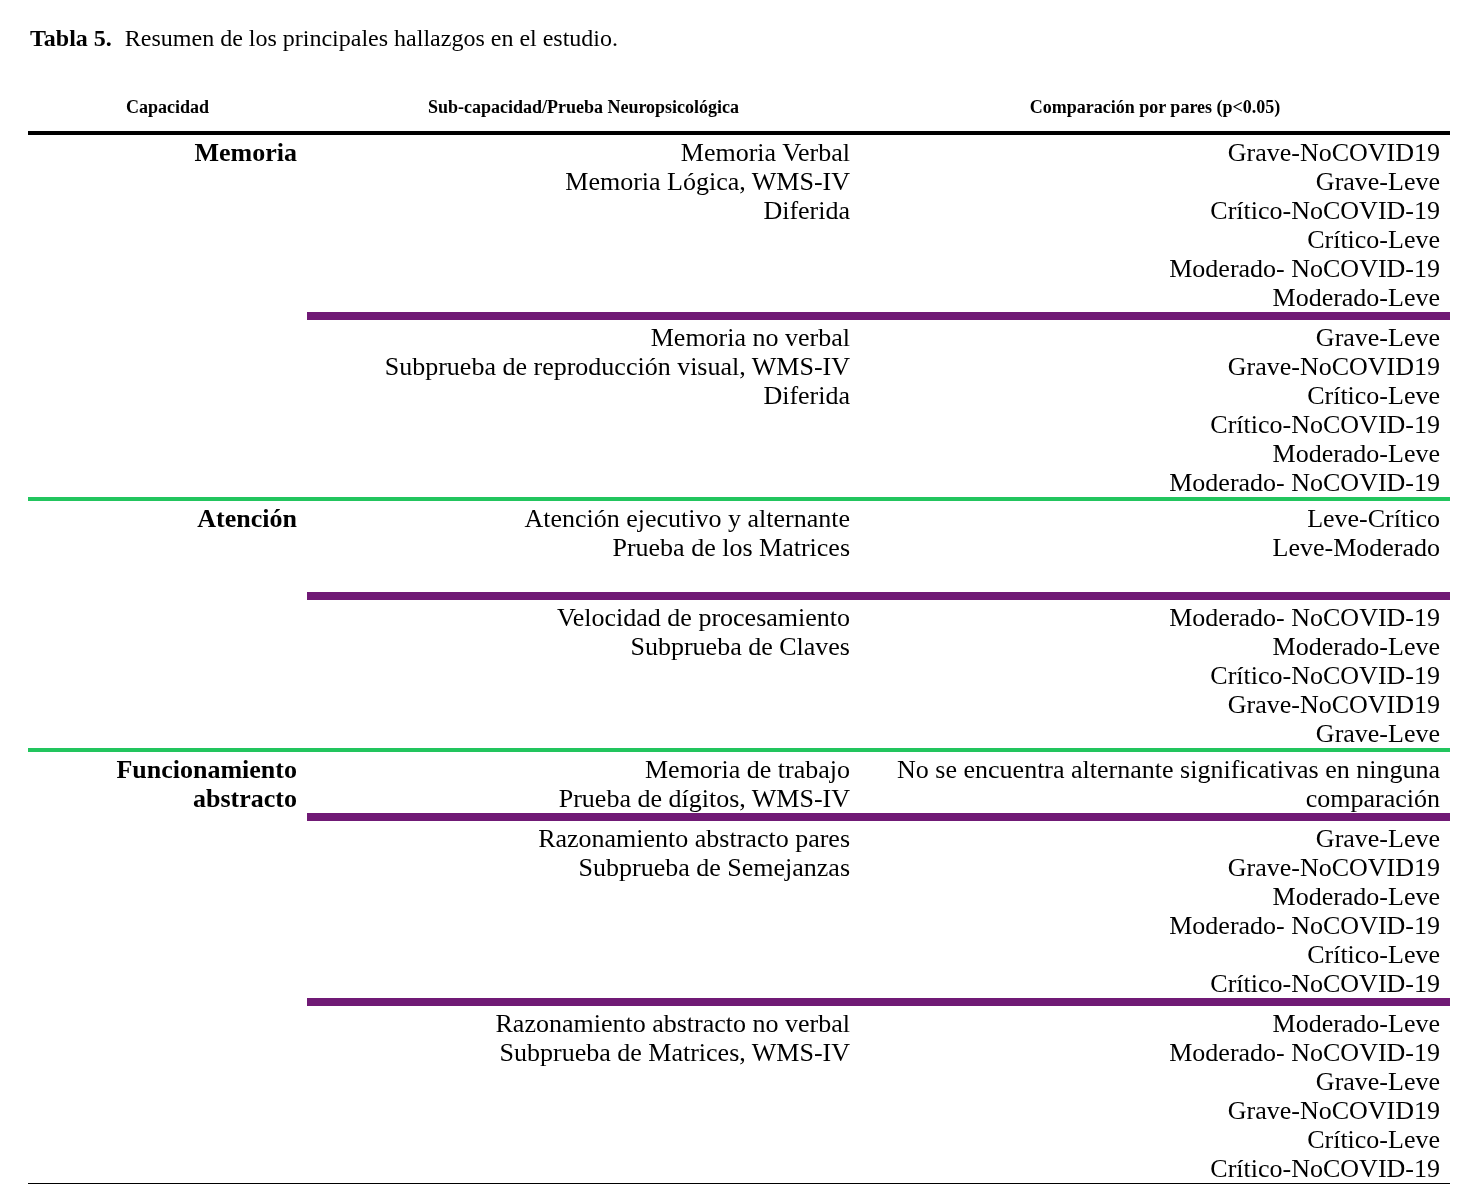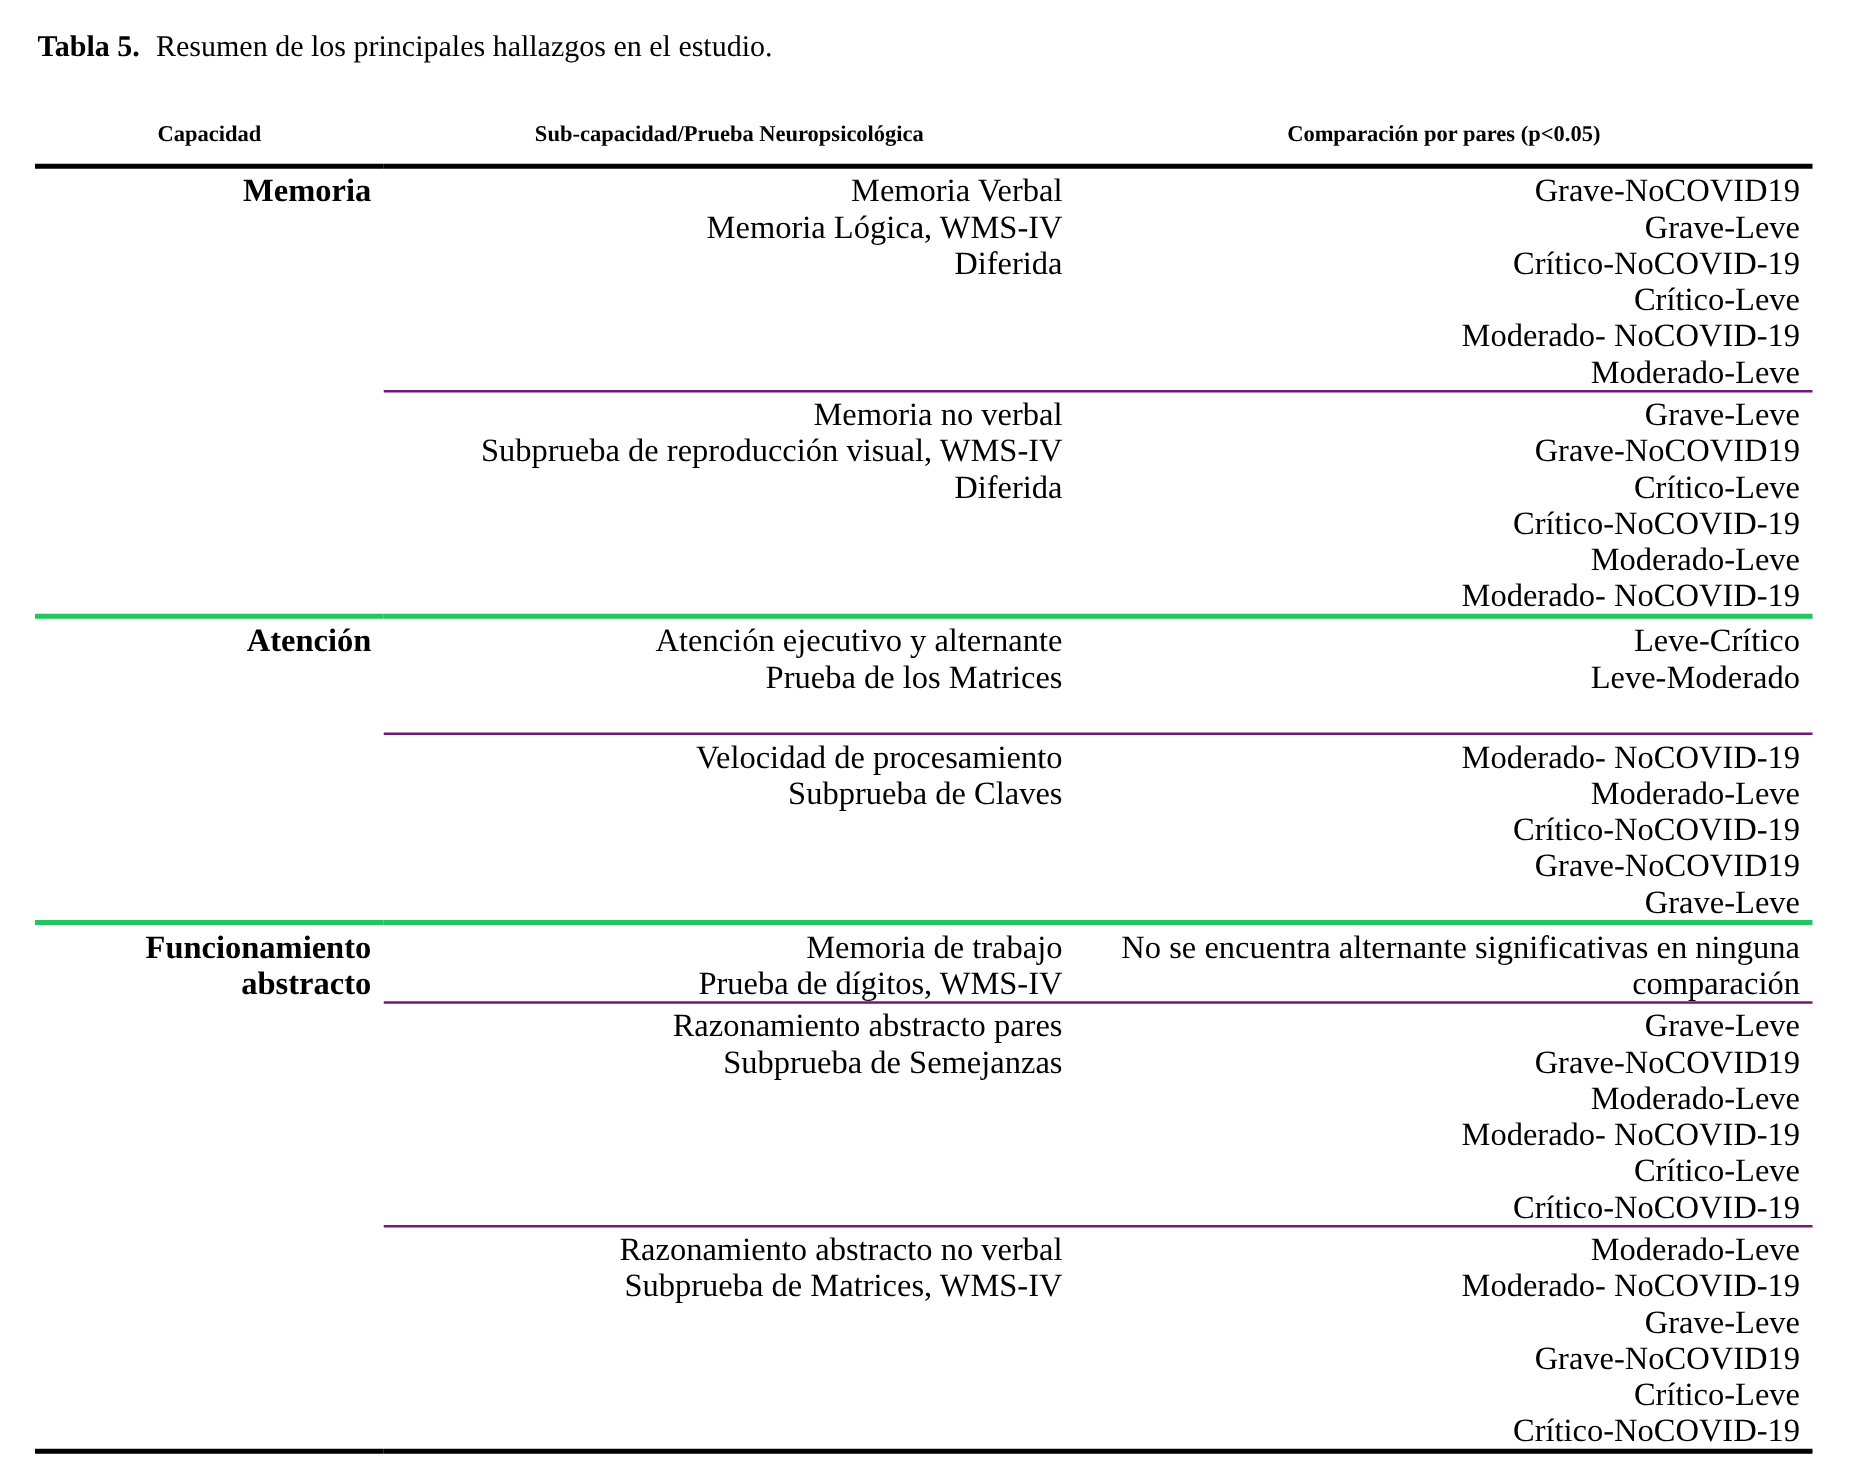--- a/index.html
+++ b/index.html
@@ -47,21 +47,21 @@
   .findings-table td {
     vertical-align: top;
     padding: 3px 10px 0 13px;
     text-align: right;
   }
   .findings-table td.cap {
     font-weight: bold;
     padding-left: 17px;
   }
   
-  tr.inner > td { border-top: 2px solid #701a75; }
+  tr.inner > td { border-top: 8px solid #701a75; }
   
   tr.section-start > td { border-top: 4px solid #22c55e; }
   
   tr.tall > td { height: 88px; }
   .line { white-space: normal; }
 </style>
 </head>
 <body>
 
 <div class="page">

